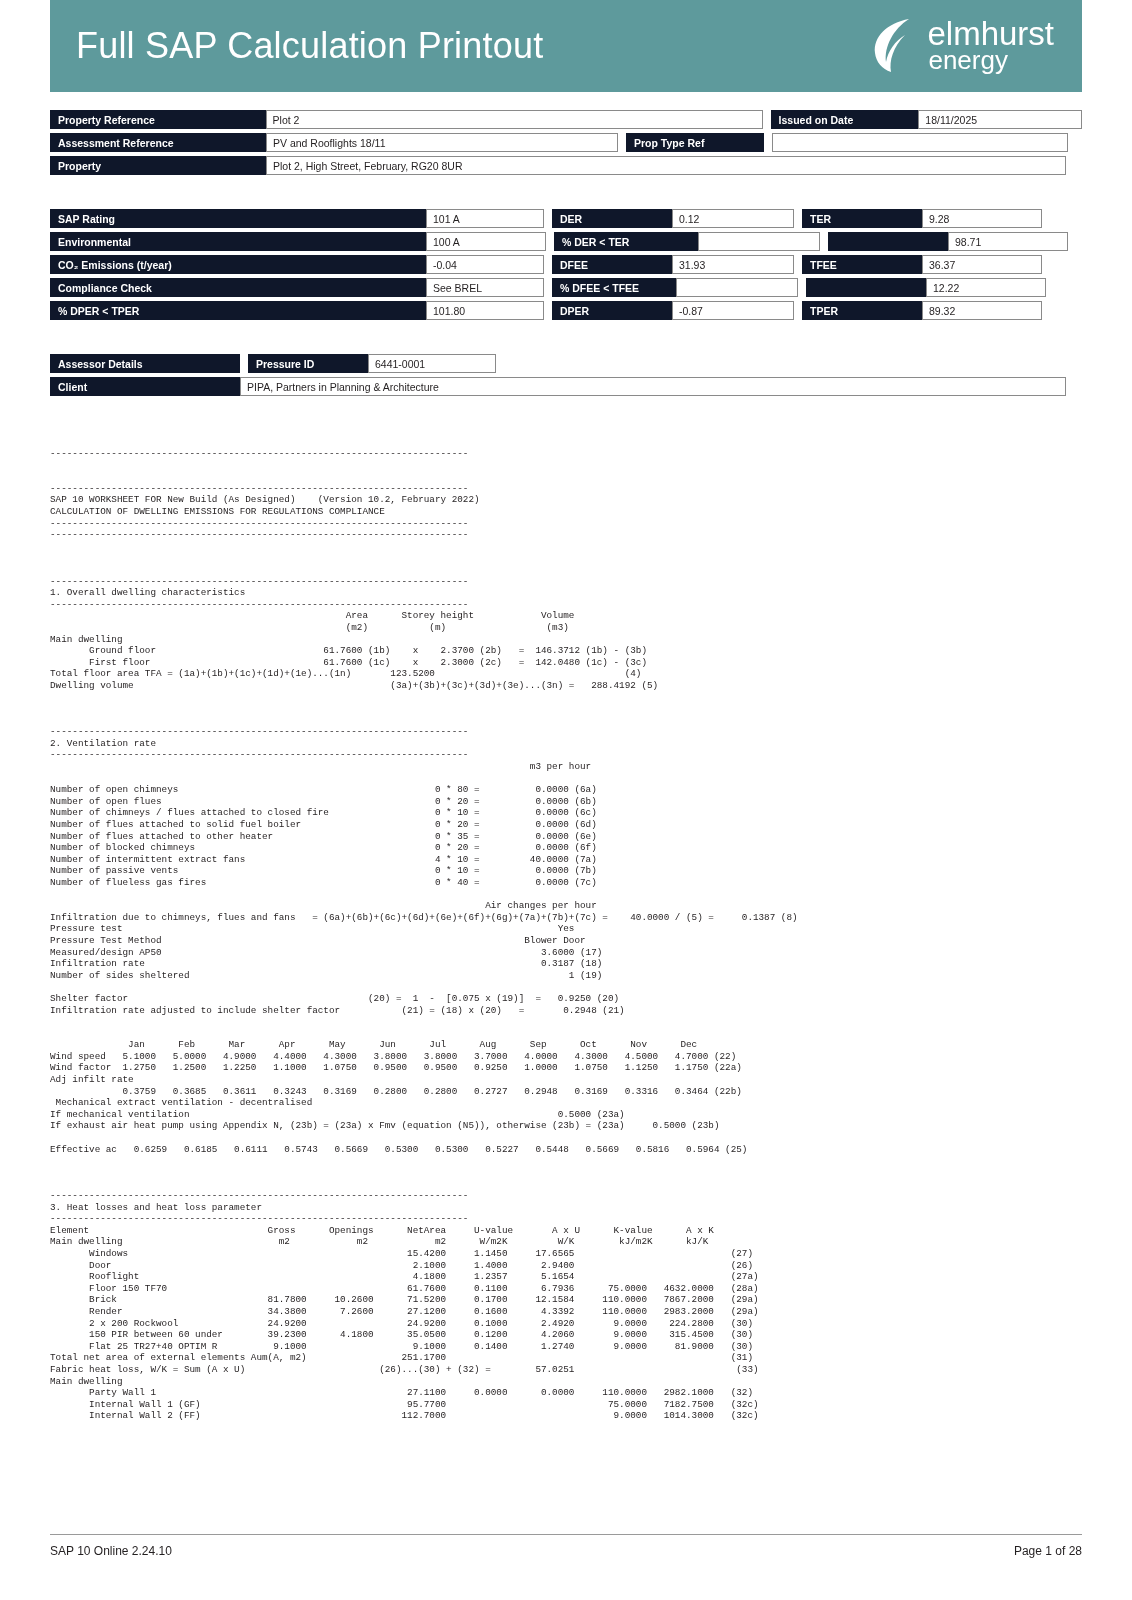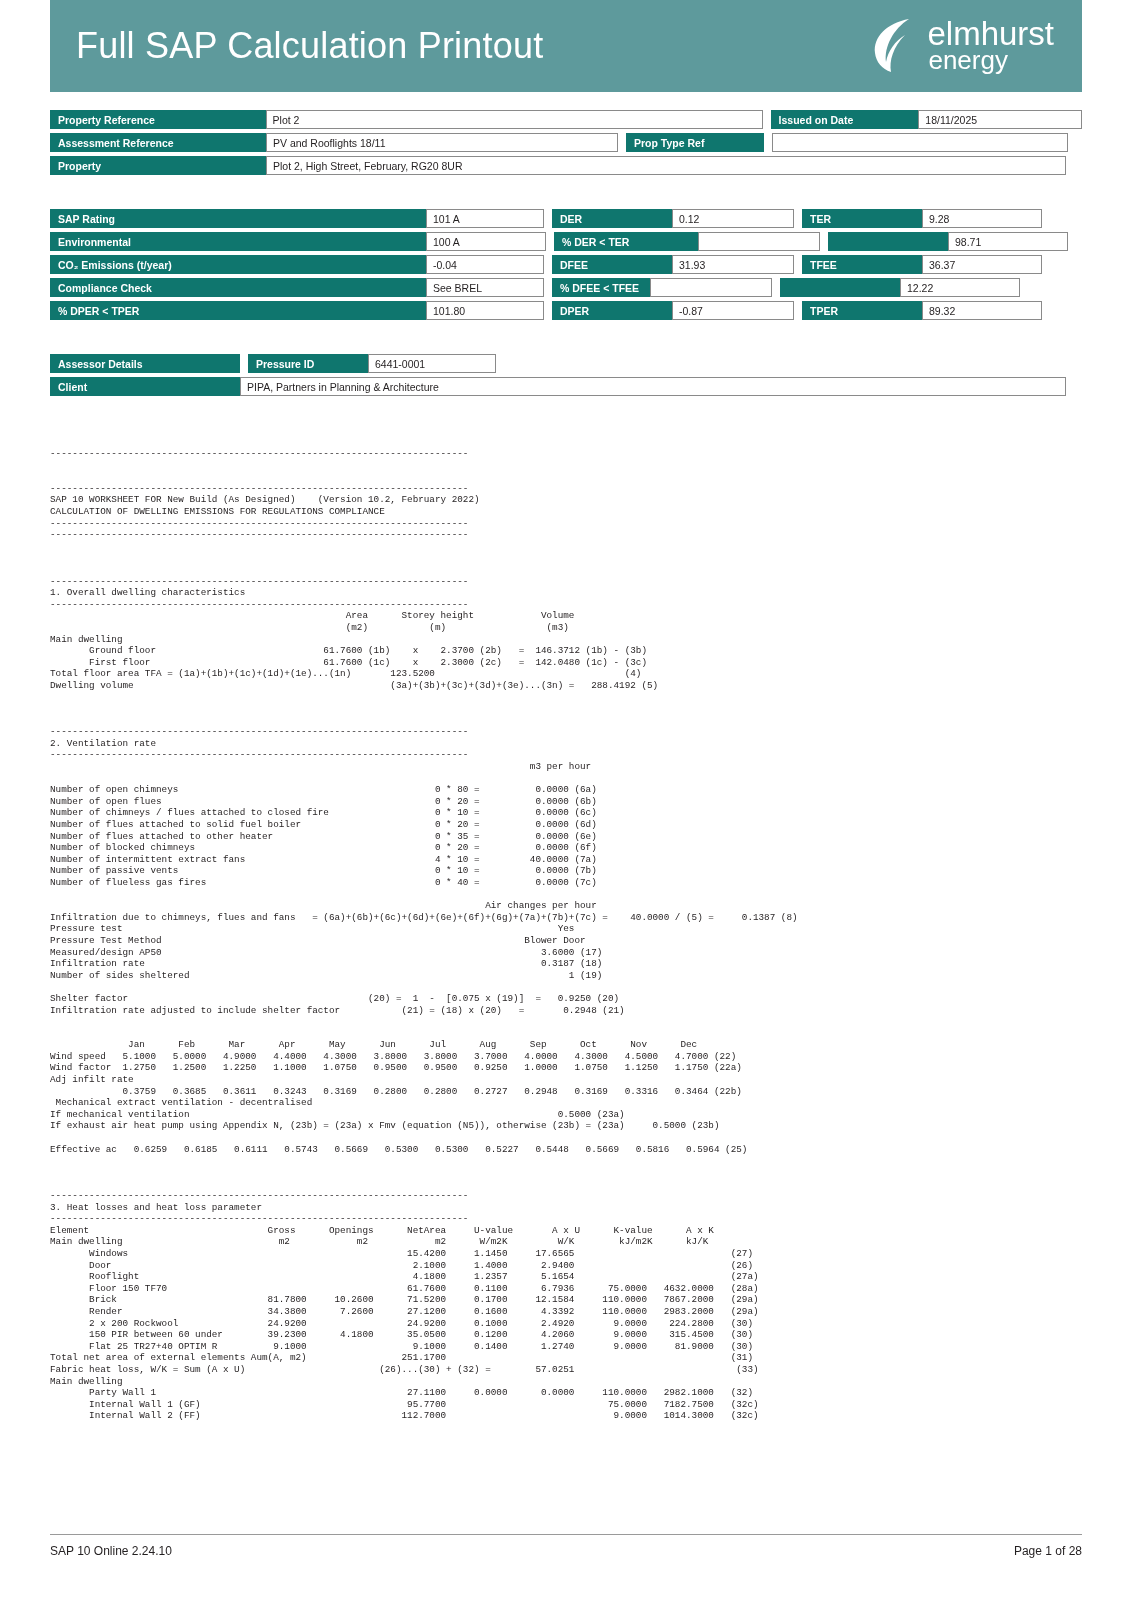--- a/index.html
+++ b/index.html
@@ -69,21 +69,21 @@
   .fields {
     margin-top: 18px;
   }
   .frow {
     display: flex;
     align-items: stretch;
     margin-bottom: 4px;
     height: 19px;
   }
   .lbl {
-    background: #0f766e;
+    background: #0f172a;
     color: #ffffff;
     font-size: 10.5px;
     font-weight: bold;
     display: flex;
     align-items: center;
     padding-left: 8px;
     box-sizing: border-box;
     height: 19px;
   }
   .val {
@@ -195,21 +195,21 @@
       <div class="lbl" style="width:120px">DFEE</div>
       <div class="val" style="width:122px">31.93</div>
       <div class="gap"></div>
       <div class="lbl" style="width:120px">TFEE</div>
       <div class="val" style="width:120px">36.37</div>
     </div>
     <div class="frow">
       <div class="lbl" style="width:376px">Compliance Check</div>
       <div class="val" style="width:118px">See BREL</div>
       <div class="gap"></div>
-      <div class="lbl" style="width:98px">% DFEE &lt; TFEE</div>
+      <div class="lbl" style="width:124px">% DFEE &lt; TFEE</div>
       <div class="val" style="width:122px"></div>
       <div class="gap"></div>
       <div class="lbl" style="width:120px"></div>
       <div class="val" style="width:120px">12.22</div>
     </div>
     <div class="frow">
       <div class="lbl" style="width:376px">% DPER &lt; TPER</div>
       <div class="val" style="width:118px">101.80</div>
       <div class="gap"></div>
       <div class="lbl" style="width:120px">DPER</div>

